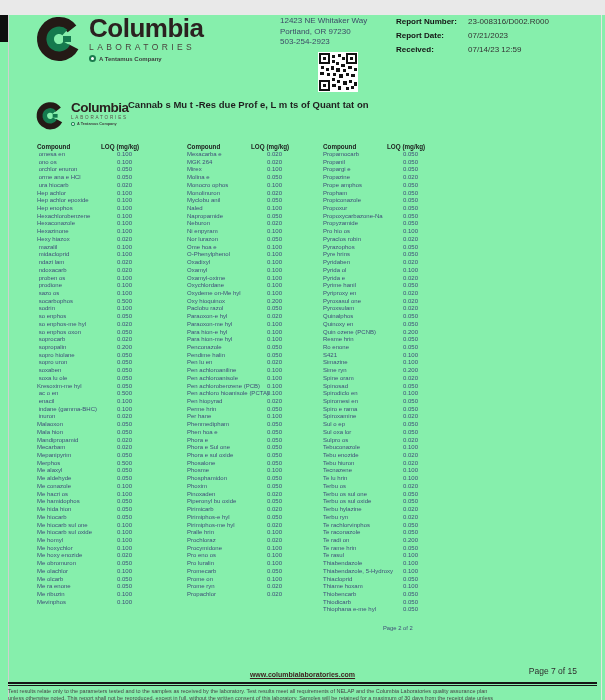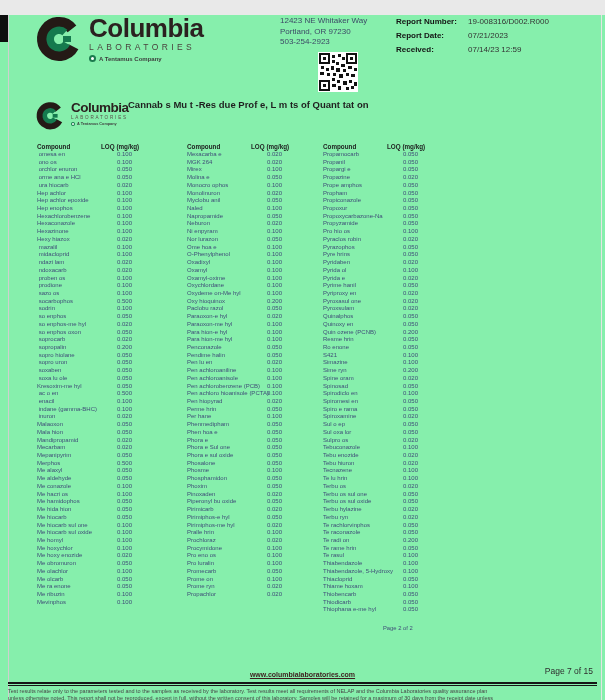--- a/index.html
+++ b/index.html
@@ -44,21 +44,21 @@
   .col{position:absolute;top:136px;width:145px;font-size:6px;color:#3f4e78;}
   .trow{position:relative;height:7.72px;}
   .cname{position:absolute;left:0;top:0;white-space:pre;}
   .cval{position:absolute;left:80px;top:0;}
 
   .page-note{position:absolute;left:383px;top:610px;font-size:5.8px;color:#3f4e78;}
 
   
   .f-url{position:absolute;left:8px;top:656px;width:589px;text-align:center;font-size:7px;
          font-weight:bold;color:#3d1d1d;text-decoration:underline;}
-  .f-page{position:absolute;right:12px;top:651px;font-size:8.5px;color:#2e2e2e;}
+  .f-page{position:absolute;right:28px;top:651px;font-size:8.5px;color:#2e2e2e;}
   .rule1{position:absolute;left:8px;top:667px;width:589px;height:2px;background:#161616;}
   .rule2{position:absolute;left:8px;top:670px;width:589px;height:1px;background:#161616;}
   .disc{position:absolute;left:8px;top:672.5px;width:592px;font-size:5.5px;line-height:7px;color:#474747;}
 </style>
 </head>
 <body>
 
 <div class="page">
 
   <div class="corner-black"></div>
@@ -128,21 +128,21 @@
           <rect x="20" y="34" width="3" height="4"></rect>
           <rect x="28" y="35" width="3" height="3"></rect>
           <rect x="33" y="34" width="3" height="3"></rect>
       </g>
     </svg>
   </div>
 
   <div class="info">
       <div class="info-row">
         <span class="info-label">Report Number:</span>
-        <span class="info-value">19-008316/D002.R000</span>
+        <span class="info-value">23-008316/D002.R000</span>
       </div>
       <div class="info-row">
         <span class="info-label">Report Date:</span>
         <span class="info-value">07/21/2023</span>
       </div>
       <div class="info-row">
         <span class="info-label">Received:</span>
         <span class="info-value">07/14/23  12:59</span>
       </div>
     </div>

